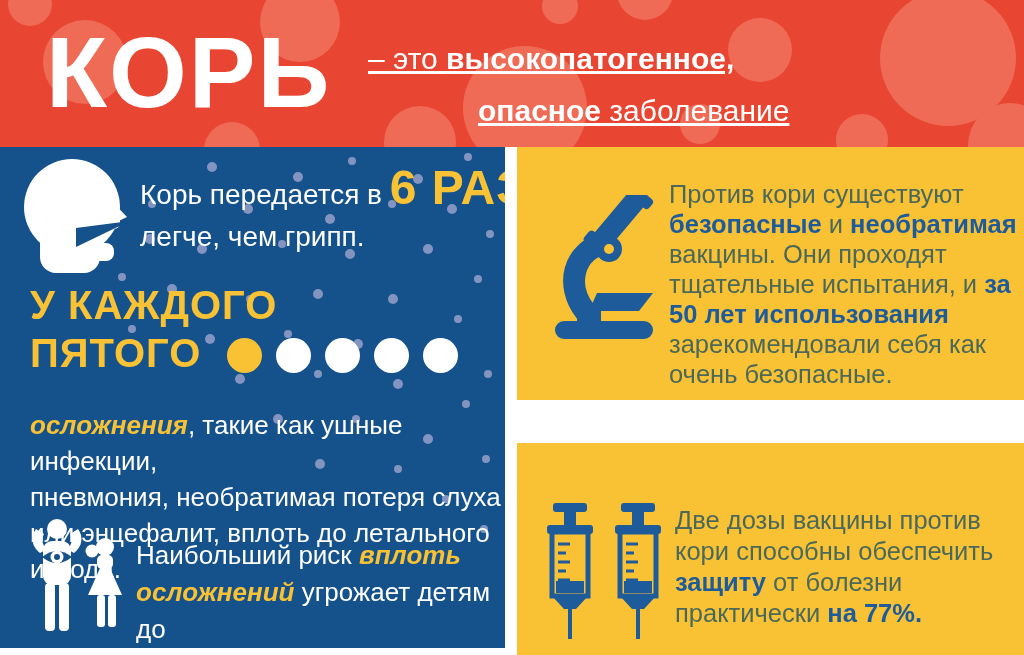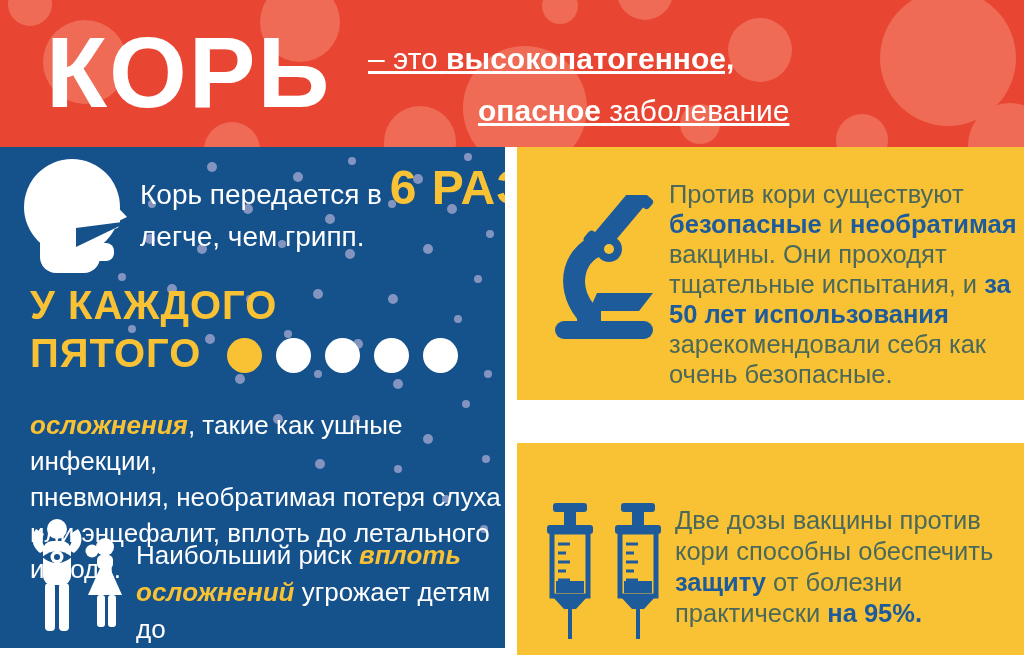--- a/index.html
+++ b/index.html
@@ -216,16 +216,16 @@
           <rect x="21" y="7" width="12" height="17"></rect>
           <rect x="4" y="22" width="46" height="9" rx="3"></rect>
           <rect x="9" y="29" width="36" height="64" fill="none" stroke="#1e5b9b" stroke-width="5"></rect>
           <path d="M15 41 h12 M15 50 h8 M15 59 h12 M15 68 h8 M15 77 h12" stroke="#1e5b9b" stroke-width="3"></path>
           <rect x="13" y="78" width="28" height="12"></rect>
           <polygon points="9,93 45,93 33,106 21,106"></polygon>
           <rect x="25" y="106" width="4" height="30"></rect>
         </g>
       </g>
     </svg>
-    <p class="dose-para rich"><span>Две дозы вакцины против</span><br><span>кори способны обеспечить</span><br><span class="b">защиту</span><span> от болезни</span><br><span>практически </span><span class="b">на 95%.</span></p>
+    <p class="dose-para rich"><span>Две дозы вакцины против</span><br><span>кори способны обеспечить</span><br><span class="b">защиту</span><span> от болезни</span><br><span>практически </span><span class="b">на 77%.</span></p>
   </section>
 
 </div>
 
 </body></html>

